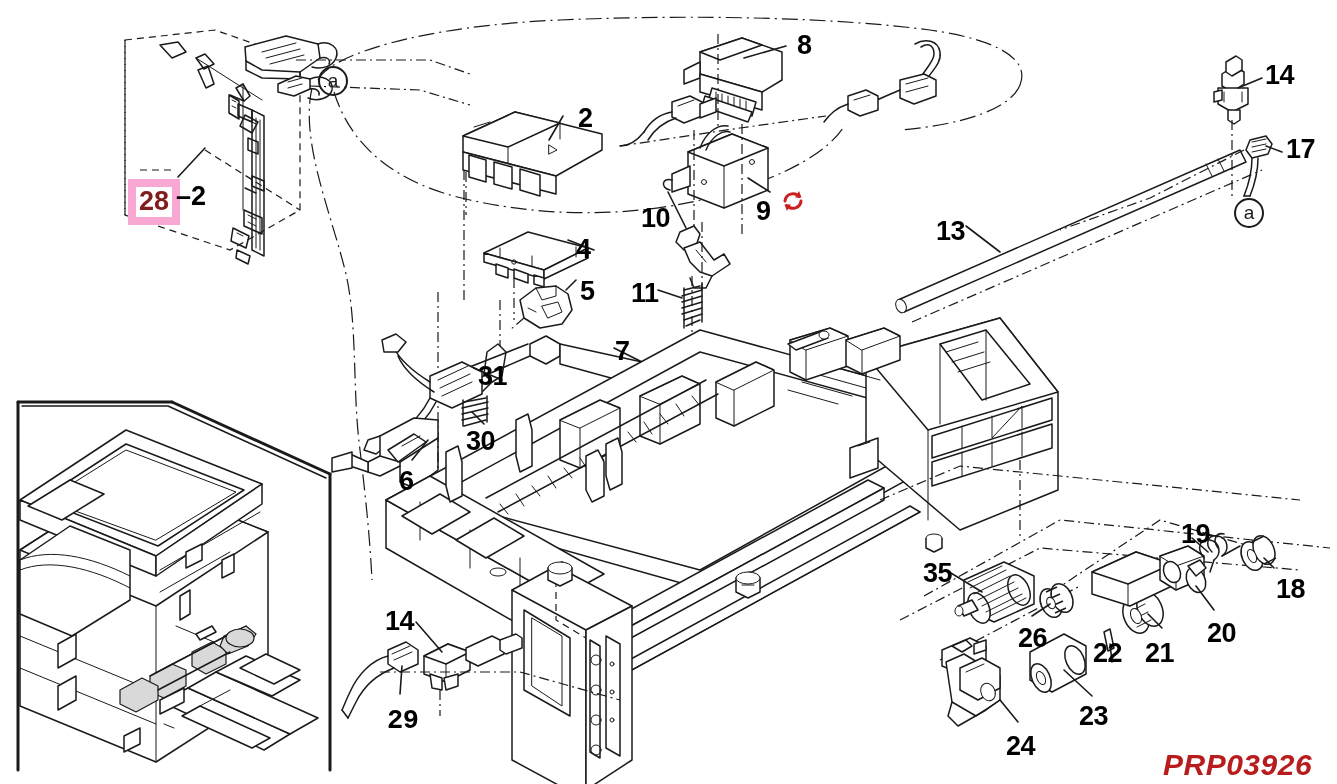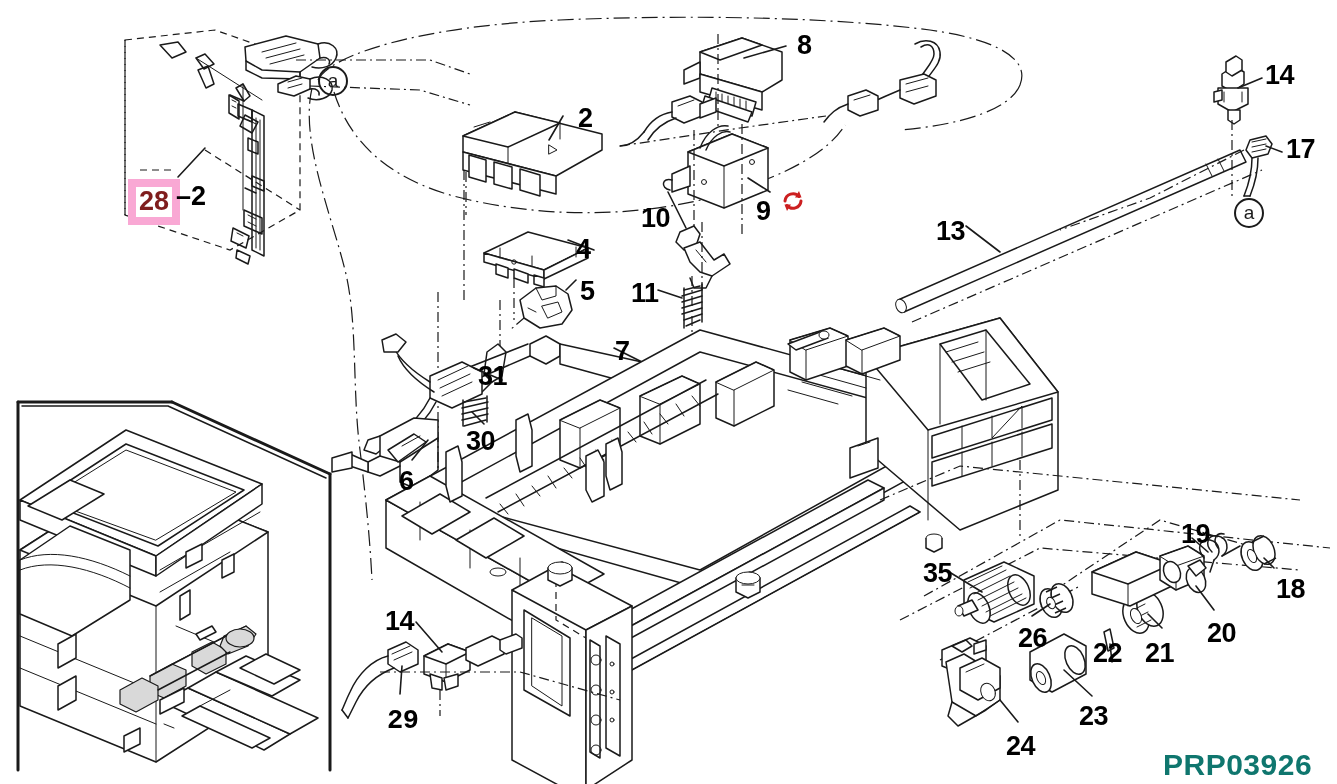--- a/index.html
+++ b/index.html
@@ -16,21 +16,22 @@
     line-height:1;
     white-space:nowrap;
     letter-spacing:-0.5px;
   }
   .refnum{
     position:absolute;
     font-family:"Liberation Sans", sans-serif;
     font-weight:bold;
     font-size:30px;
     letter-spacing:0.5px;
-    color:#0f766e;
+    color:#b91c1c;
+    font-style:italic;
   }
   .boxnum{
     position:absolute;
     font-family:"Liberation Sans", sans-serif;
     font-weight:bold;
     font-size:27px;
     color:#7f1d1d;
     border:8px solid #f9a8d4;
     padding:0 3px 2px 3px;
     line-height:1.05;

